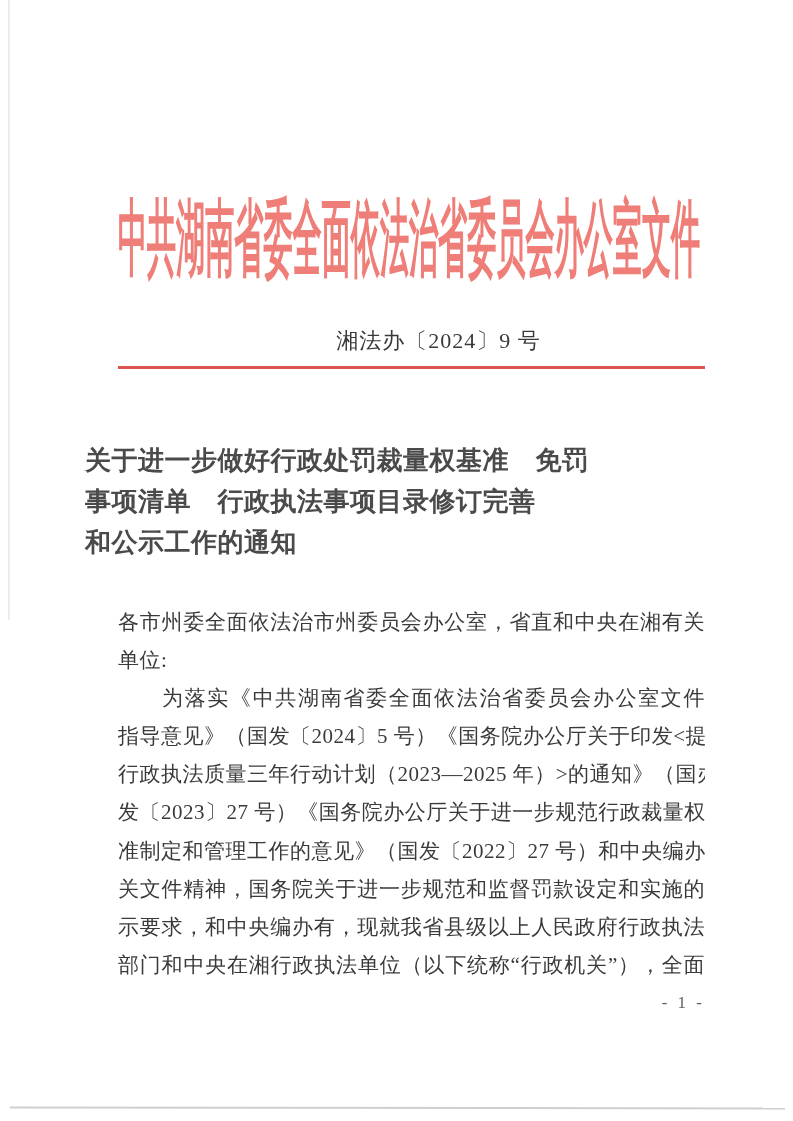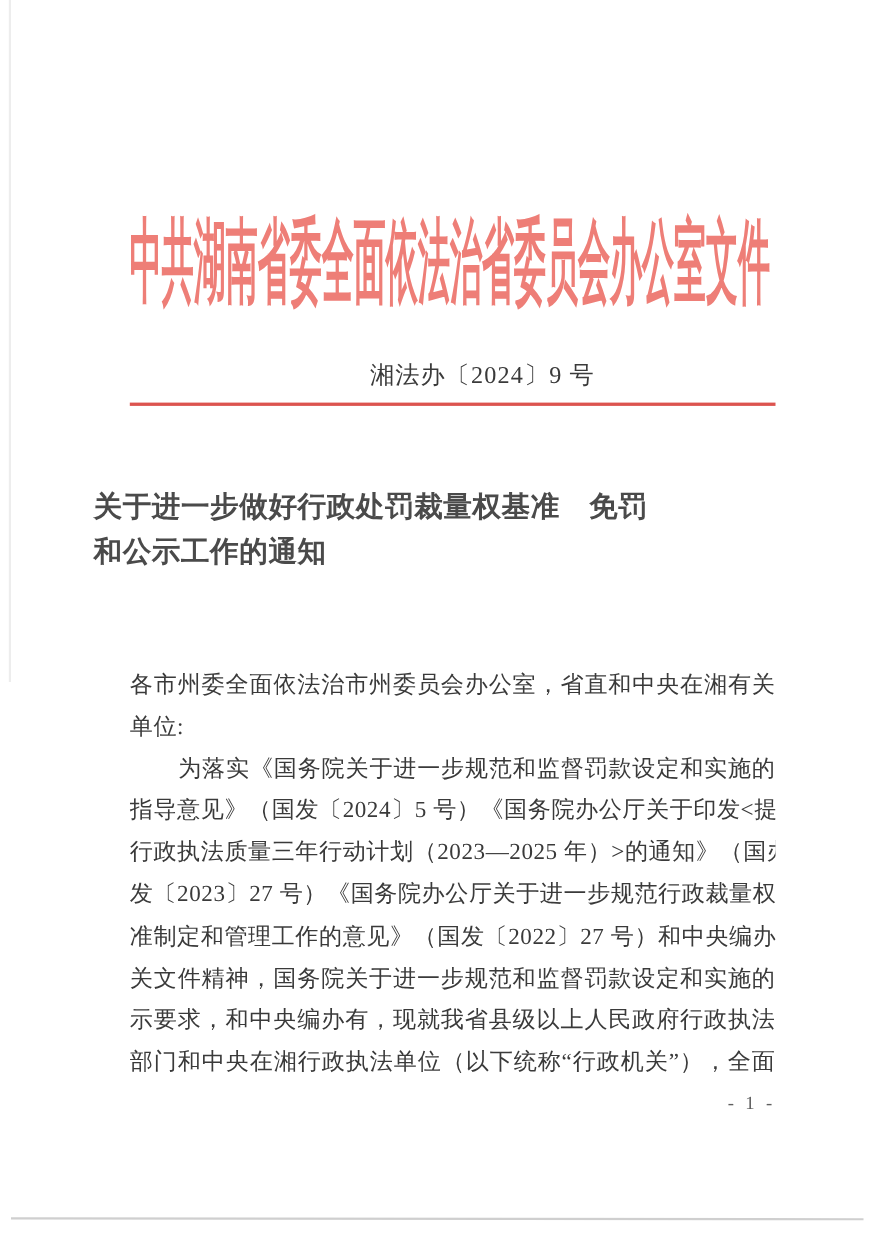--- a/index.html
+++ b/index.html
@@ -135,27 +135,28 @@
   <div class="masthead">
     <span class="masthead-text">中共湖南省委全面依法治省委员会办公室文件</span>
   </div>
 
   <div class="doc-number">湘法办〔2024〕9 号</div>
 
   <div class="red-rule"></div>
 
   <h1 class="doc-title">
     <div>关于进一步做好行政处罚裁量权基准　免罚</div>
+    <div>事项清单　行政执法事项目录修订完善</div>
     <div>和公示工作的通知</div>
   </h1>
 
   <div class="body-text">
     <div class="line">各市州委全面依法治市州委员会办公室，省直和中央在湘有关</div>
     <div class="line short">单位:</div>
-    <div class="line indent">为落实《国务院关于进一步规范和监督罚款设定和实施的</div>
+    <div class="line indent">为落实《中共湖南省委全面依法治省委员会办公室文件</div>
     <div class="line">指导意见》（国发〔2024〕5 号）《国务院办公厅关于印发&lt;提升</div>
     <div class="line">行政执法质量三年行动计划（2023—2025 年）&gt;的通知》（国办</div>
     <div class="line">发〔2023〕27 号）《国务院办公厅关于进一步规范行政裁量权基</div>
     <div class="line">准制定和管理工作的意见》（国发〔2022〕27 号）和中央编办有</div>
     <div class="line">关文件精神，国务院关于进一步规范和监督罚款设定和实施的</div>
     <div class="line">示要求，和中央编办有，现就我省县级以上人民政府行政执法</div>
     <div class="line">部门和中央在湘行政执法单位（以下统称“行政机关”），全面</div>
   </div>
 
   <div class="page-number">- 1 -</div>

